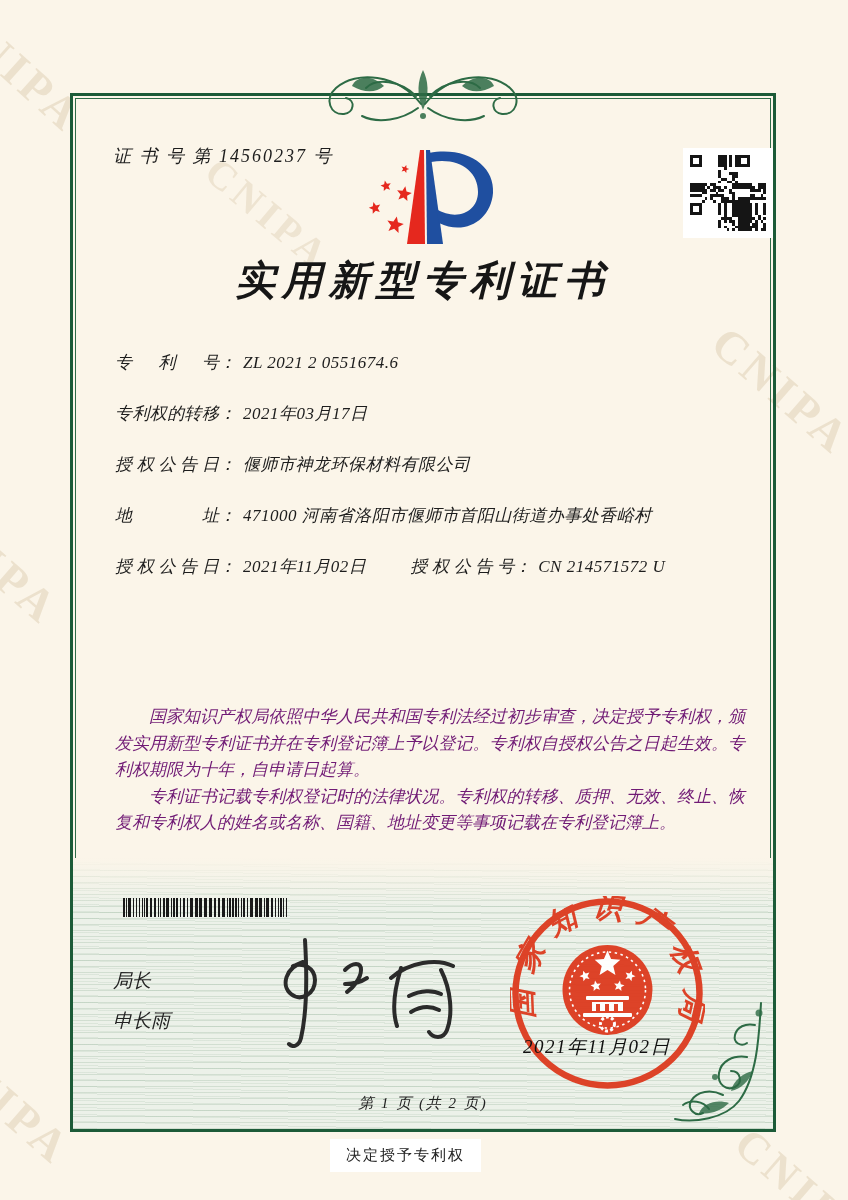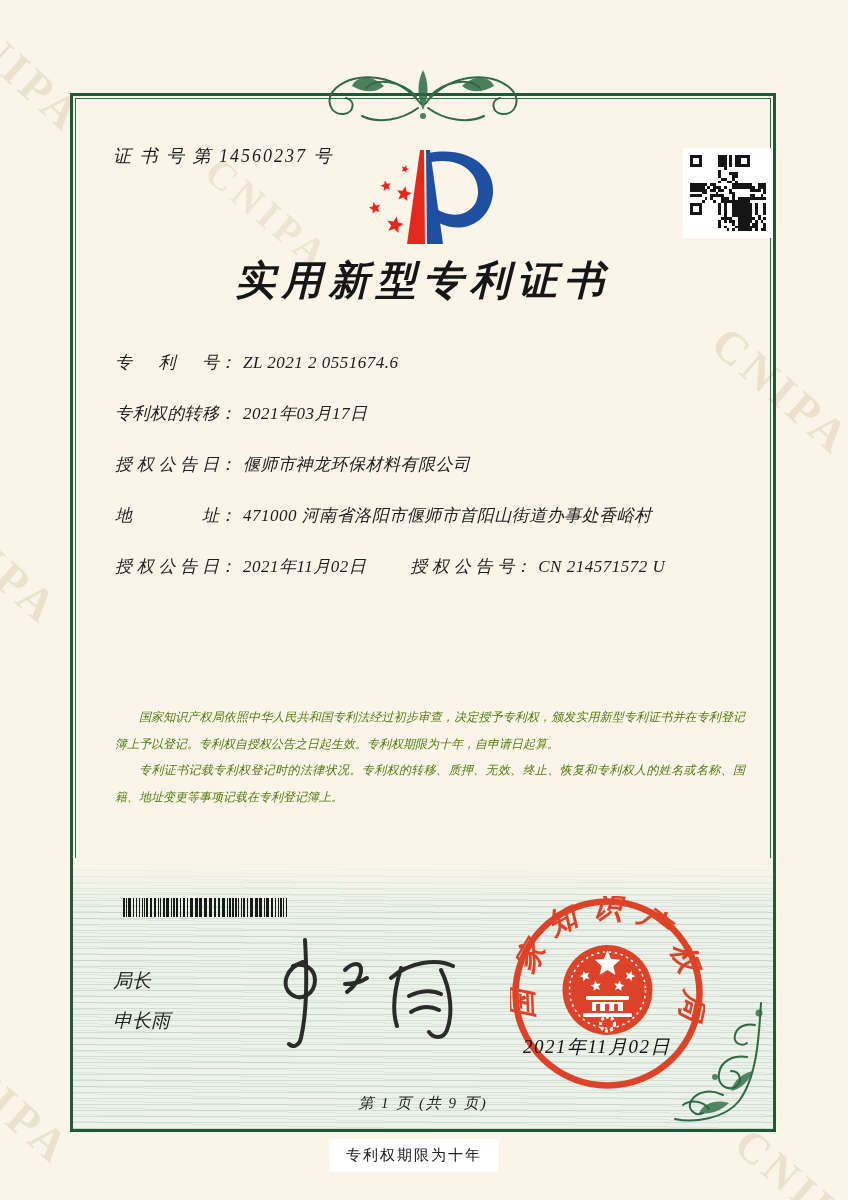--- a/index.html
+++ b/index.html
@@ -48,21 +48,21 @@
   .flabel{
     display:inline-block;width:104px;text-align:justify;text-align-last:justify;
     vertical-align:top;
   }
   .fcolon{display:inline-block;vertical-align:top;}
   .fvalue{display:inline-block;margin-left:7px;vertical-align:top;letter-spacing:.5px;}
   .fpair2{display:inline-block;margin-left:44px;}
   
   .body-text{
     position:absolute;left:42px;top:608px;width:630px;
-    font-size:12px;line-height:26.5px;text-align:justify;color:#4d7c0f;
+    font-size:17px;line-height:26.5px;text-align:justify;color:#701a75;
   }
   .body-text p{margin:0;text-indent:2em;}
   
   .green-zone{
     position:absolute;left:0;right:0;bottom:0;top:762px;
     background-color:#ecf1e9;
     background-image:
       repeating-linear-gradient(0deg,rgba(147,178,152,.30) 0 1px,rgba(0,0,0,0) 1px 6px),
       repeating-linear-gradient(1.2deg,rgba(147,178,152,.18) 0 1px,rgba(0,0,0,0) 1px 7px);
   }
@@ -396,16 +396,16 @@
       <path d="M40,112 C34,104 22,102 14,108"></path>
     </g>
     <g fill="#2d6b45" opacity=".8">
       <path d="M60,106 C52,114 40,118 30,116 C34,106 48,102 60,106 Z"></path>
       <path d="M84,74 C80,84 72,92 62,94 C64,84 74,76 84,74 Z"></path>
       <circle cx="90" cy="16" r="3.5"></circle>
       <circle cx="46" cy="80" r="3"></circle>
     </g>
   </svg>
 
-  <div class="page-info">第 1 页 (共 9 页)</div>
+  <div class="page-info">第 1 页 (共 2 页)</div>
 </div>
 
-<div class="continuation">专利权期限为十年</div>
+<div class="continuation">决定授予专利权</div>
 
 </body></html>

